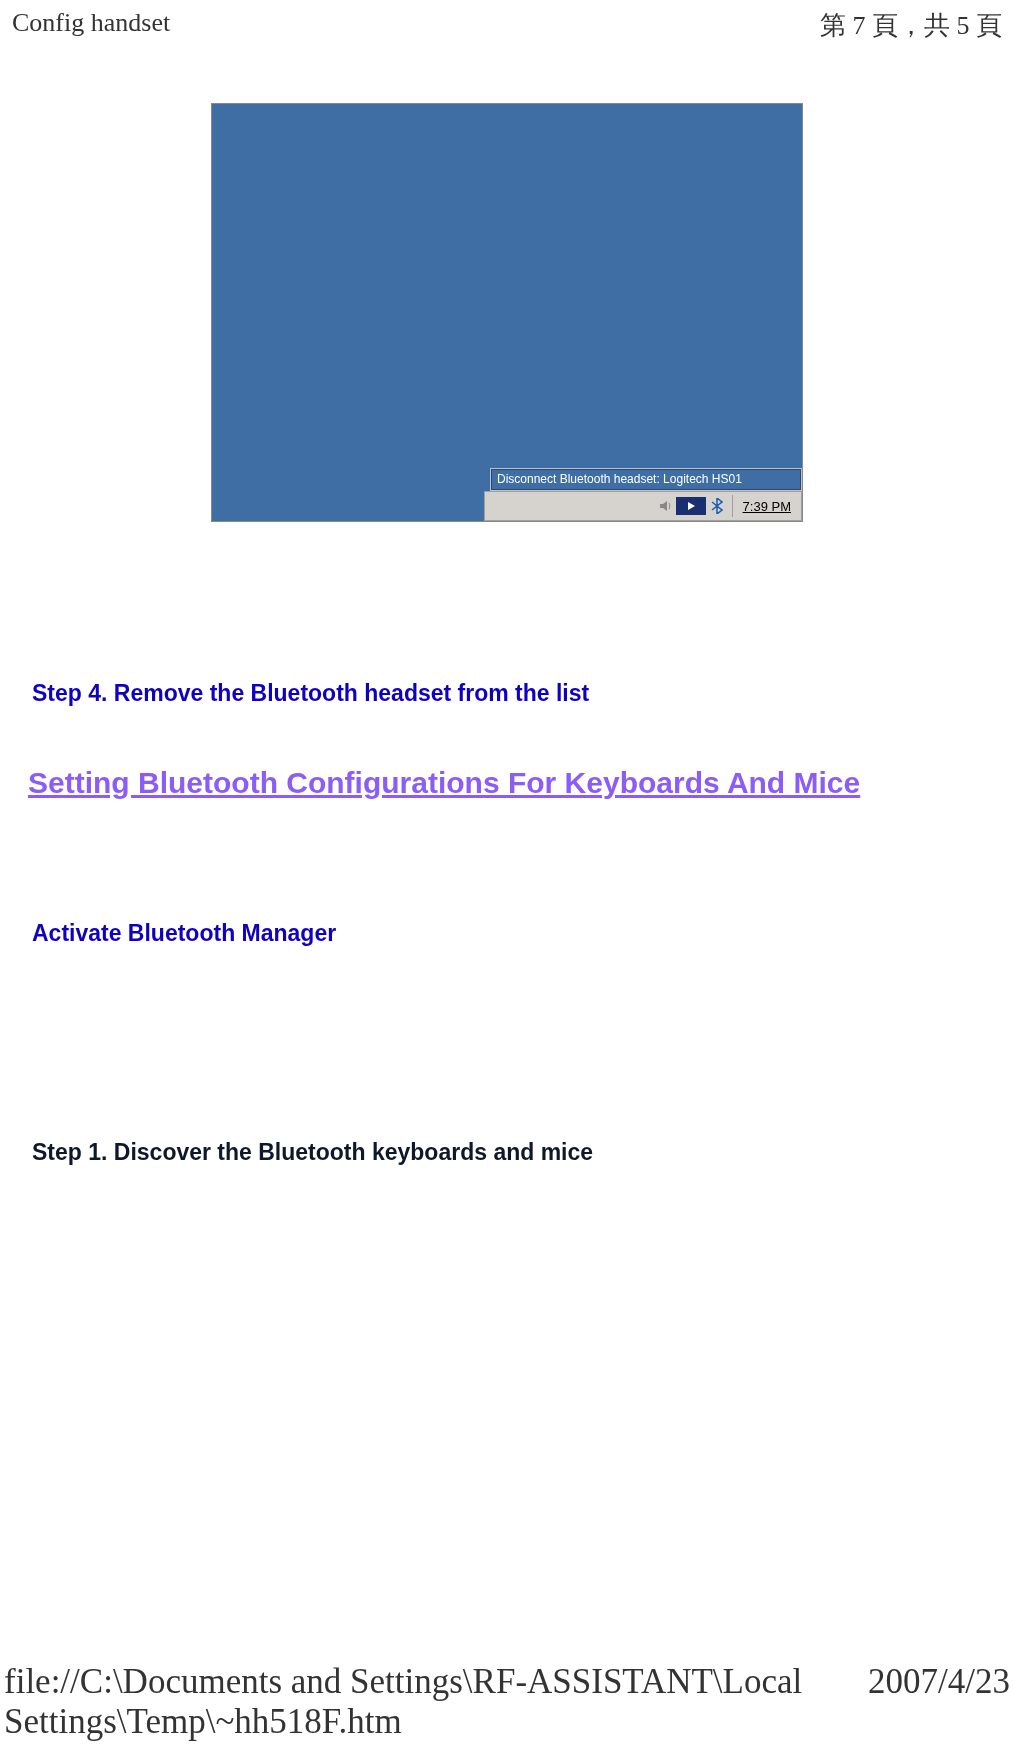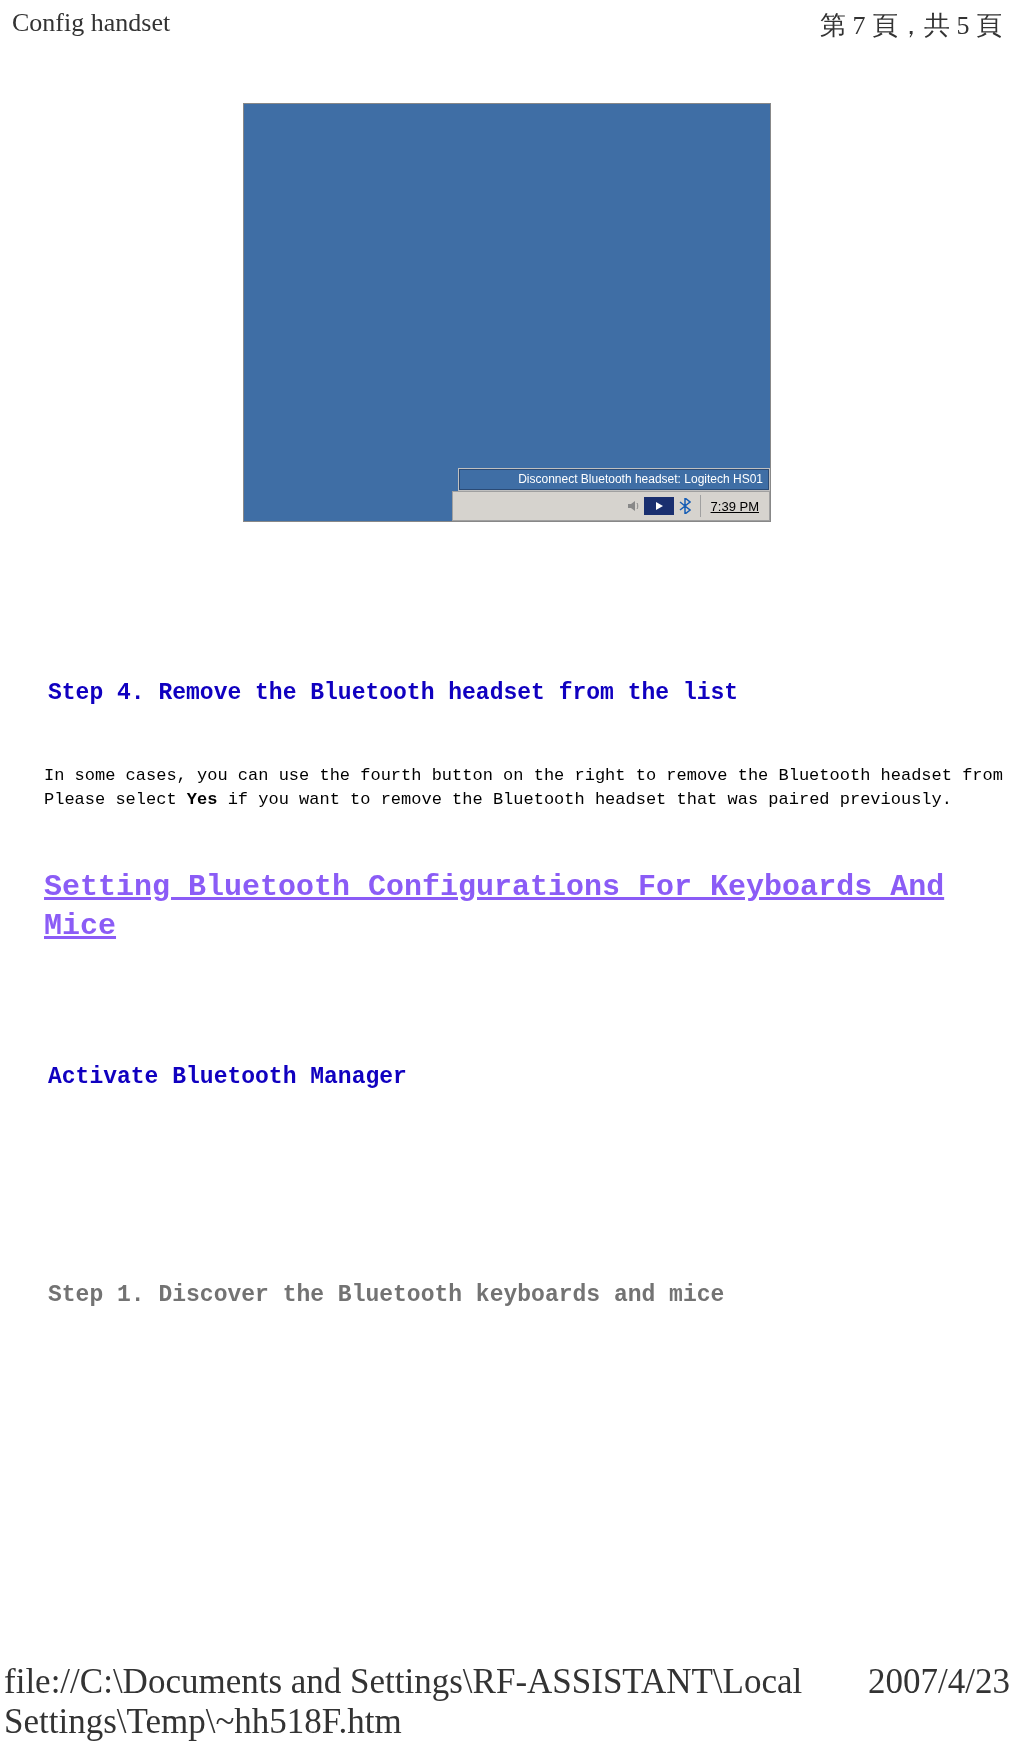--- a/index.html
+++ b/index.html
@@ -17,26 +17,25 @@
       padding: 8px 12px;
       font-size: 26px;
       color: #333;
     }
     .screenshot-container {
       display: flex;
       justify-content: center;
       margin-top: 52px;
     }
     .windows-shot {
-      width: 528px;
+      width: 592px;
       height: 419px;
       background: #3f6ea5;
       border: 1px solid #888;
       position: relative;
-      text-align: right;
     }
     .tooltip-bar {
       position: absolute;
       bottom: 30px;
       right: 0;
       width: 312px;
       height: 23px;
       background: #3f6ea5;
       border: 1px solid #c0c0c0;
       color: #fff;
@@ -96,22 +95,22 @@
       height: 18px;
       background: #1a2f6f;
       color: #fff;
       font-size: 12px;
       display: flex;
       align-items: center;
       justify-content: center;
       position: relative;
     }
     .content {
-      padding: 0 44px;
-      font-family: Liberation Mono, monospace;
+      padding: 0 28px;
+      font-family: Liberation Sans, sans-serif;
     }
     .step-heading {
       color: #1000c0;
       font-weight: bold;
       font-size: 23px;
       margin-top: 158px;
       margin-left: 4px;
     }
     .body-text {
       font-size: 17px;
@@ -136,21 +135,21 @@
       margin-top: 118px;
       margin-left: 4px;
     }
     .sub-body {
       font-size: 17px;
       color: #000;
       margin-top: 42px;
       line-height: 1.4;
     }
     .step1-heading {
-      color: #737373;
+      color: #0f172a;
       font-weight: bold;
       font-size: 23px;
       margin-top: 192px;
       margin-left: 4px;
     }
     .footer {
       position: absolute;
       bottom: 6px;
       left: 0;
       right: 0;
@@ -196,24 +195,20 @@
       </span>
       <span class="clock">7:39 PM</span>
     </div>
   </div>
 </div>
 
 <div class="content">
 
   <div class="step-heading">Step 4. Remove the Bluetooth headset from the list</div>
 
-  <div class="body-text">
-    <span>In some cases, you can use the fourth button on the right to remove the Bluetooth headset from</span><br>
-    <span>Please select </span><b>Yes</b><span> if you want to remove the Bluetooth headset that was paired previously.</span>
-  </div>
 
   <a class="section-link" href="#">Setting Bluetooth Configurations For Keyboards And Mice</a>
 
   <div class="sub-heading">Activate Bluetooth Manager</div>
 
 
   <div class="step1-heading">Step 1. Discover the Bluetooth keyboards and mice</div>
 
 </div>
 

